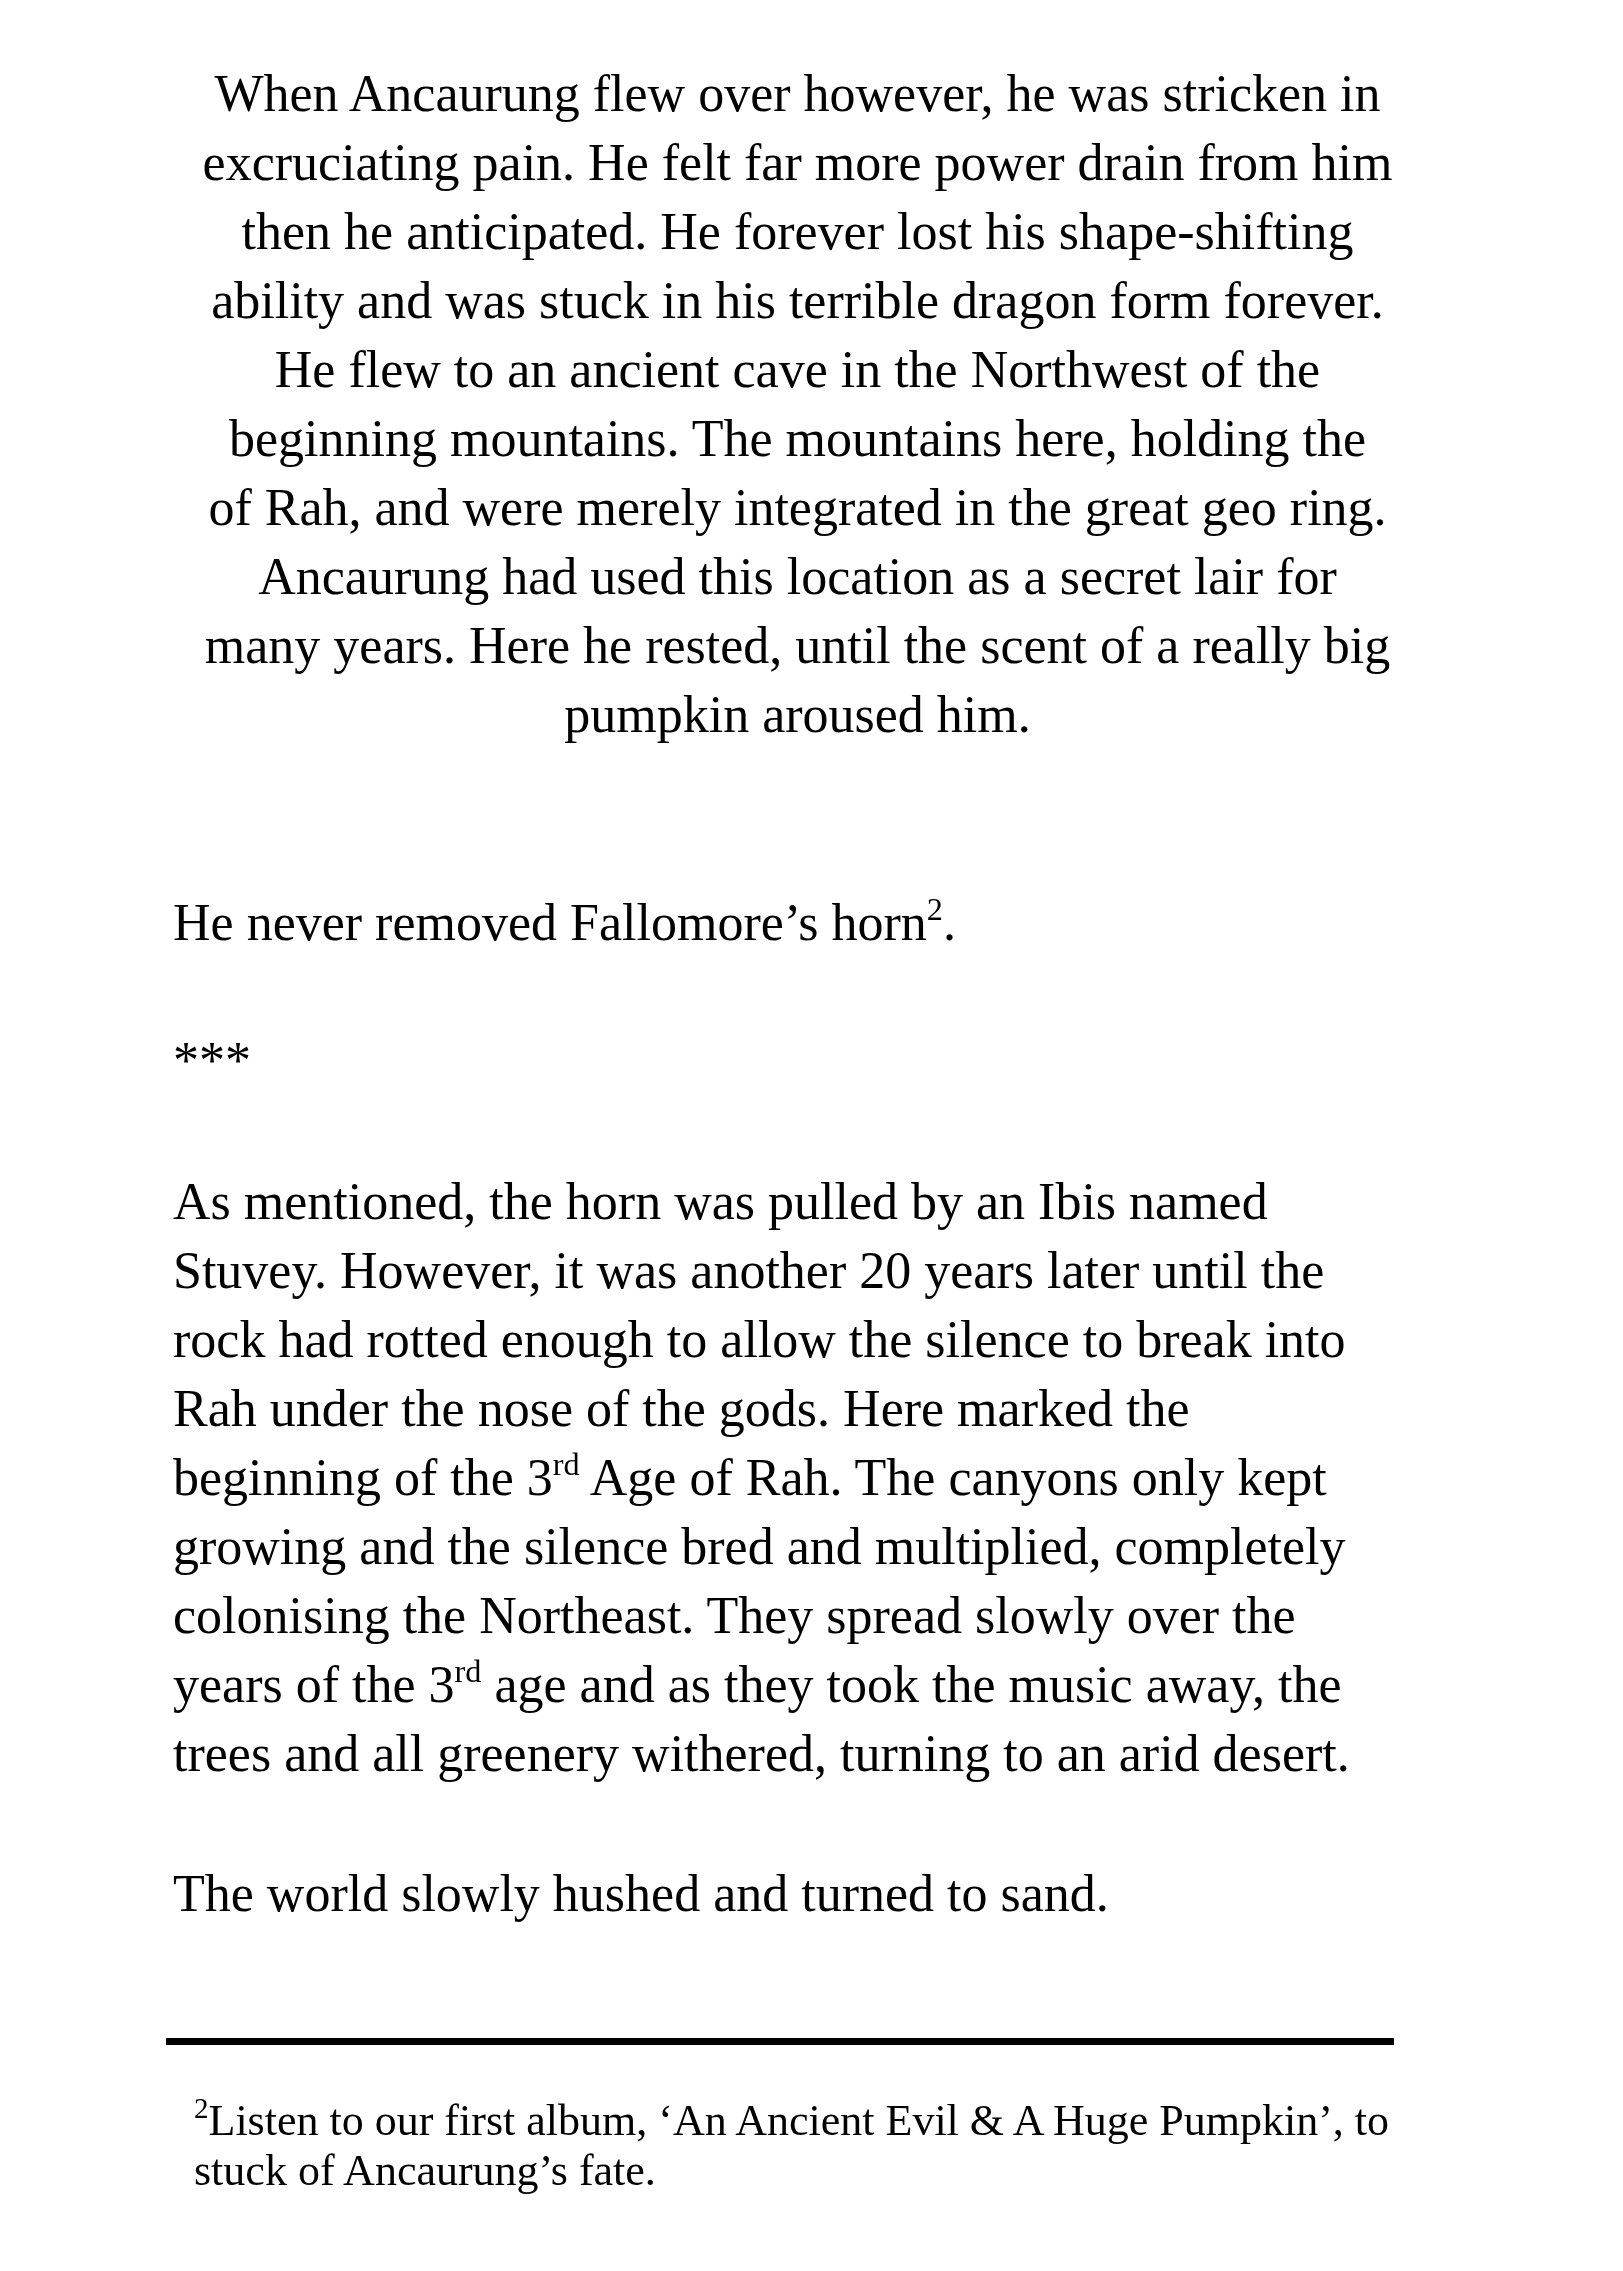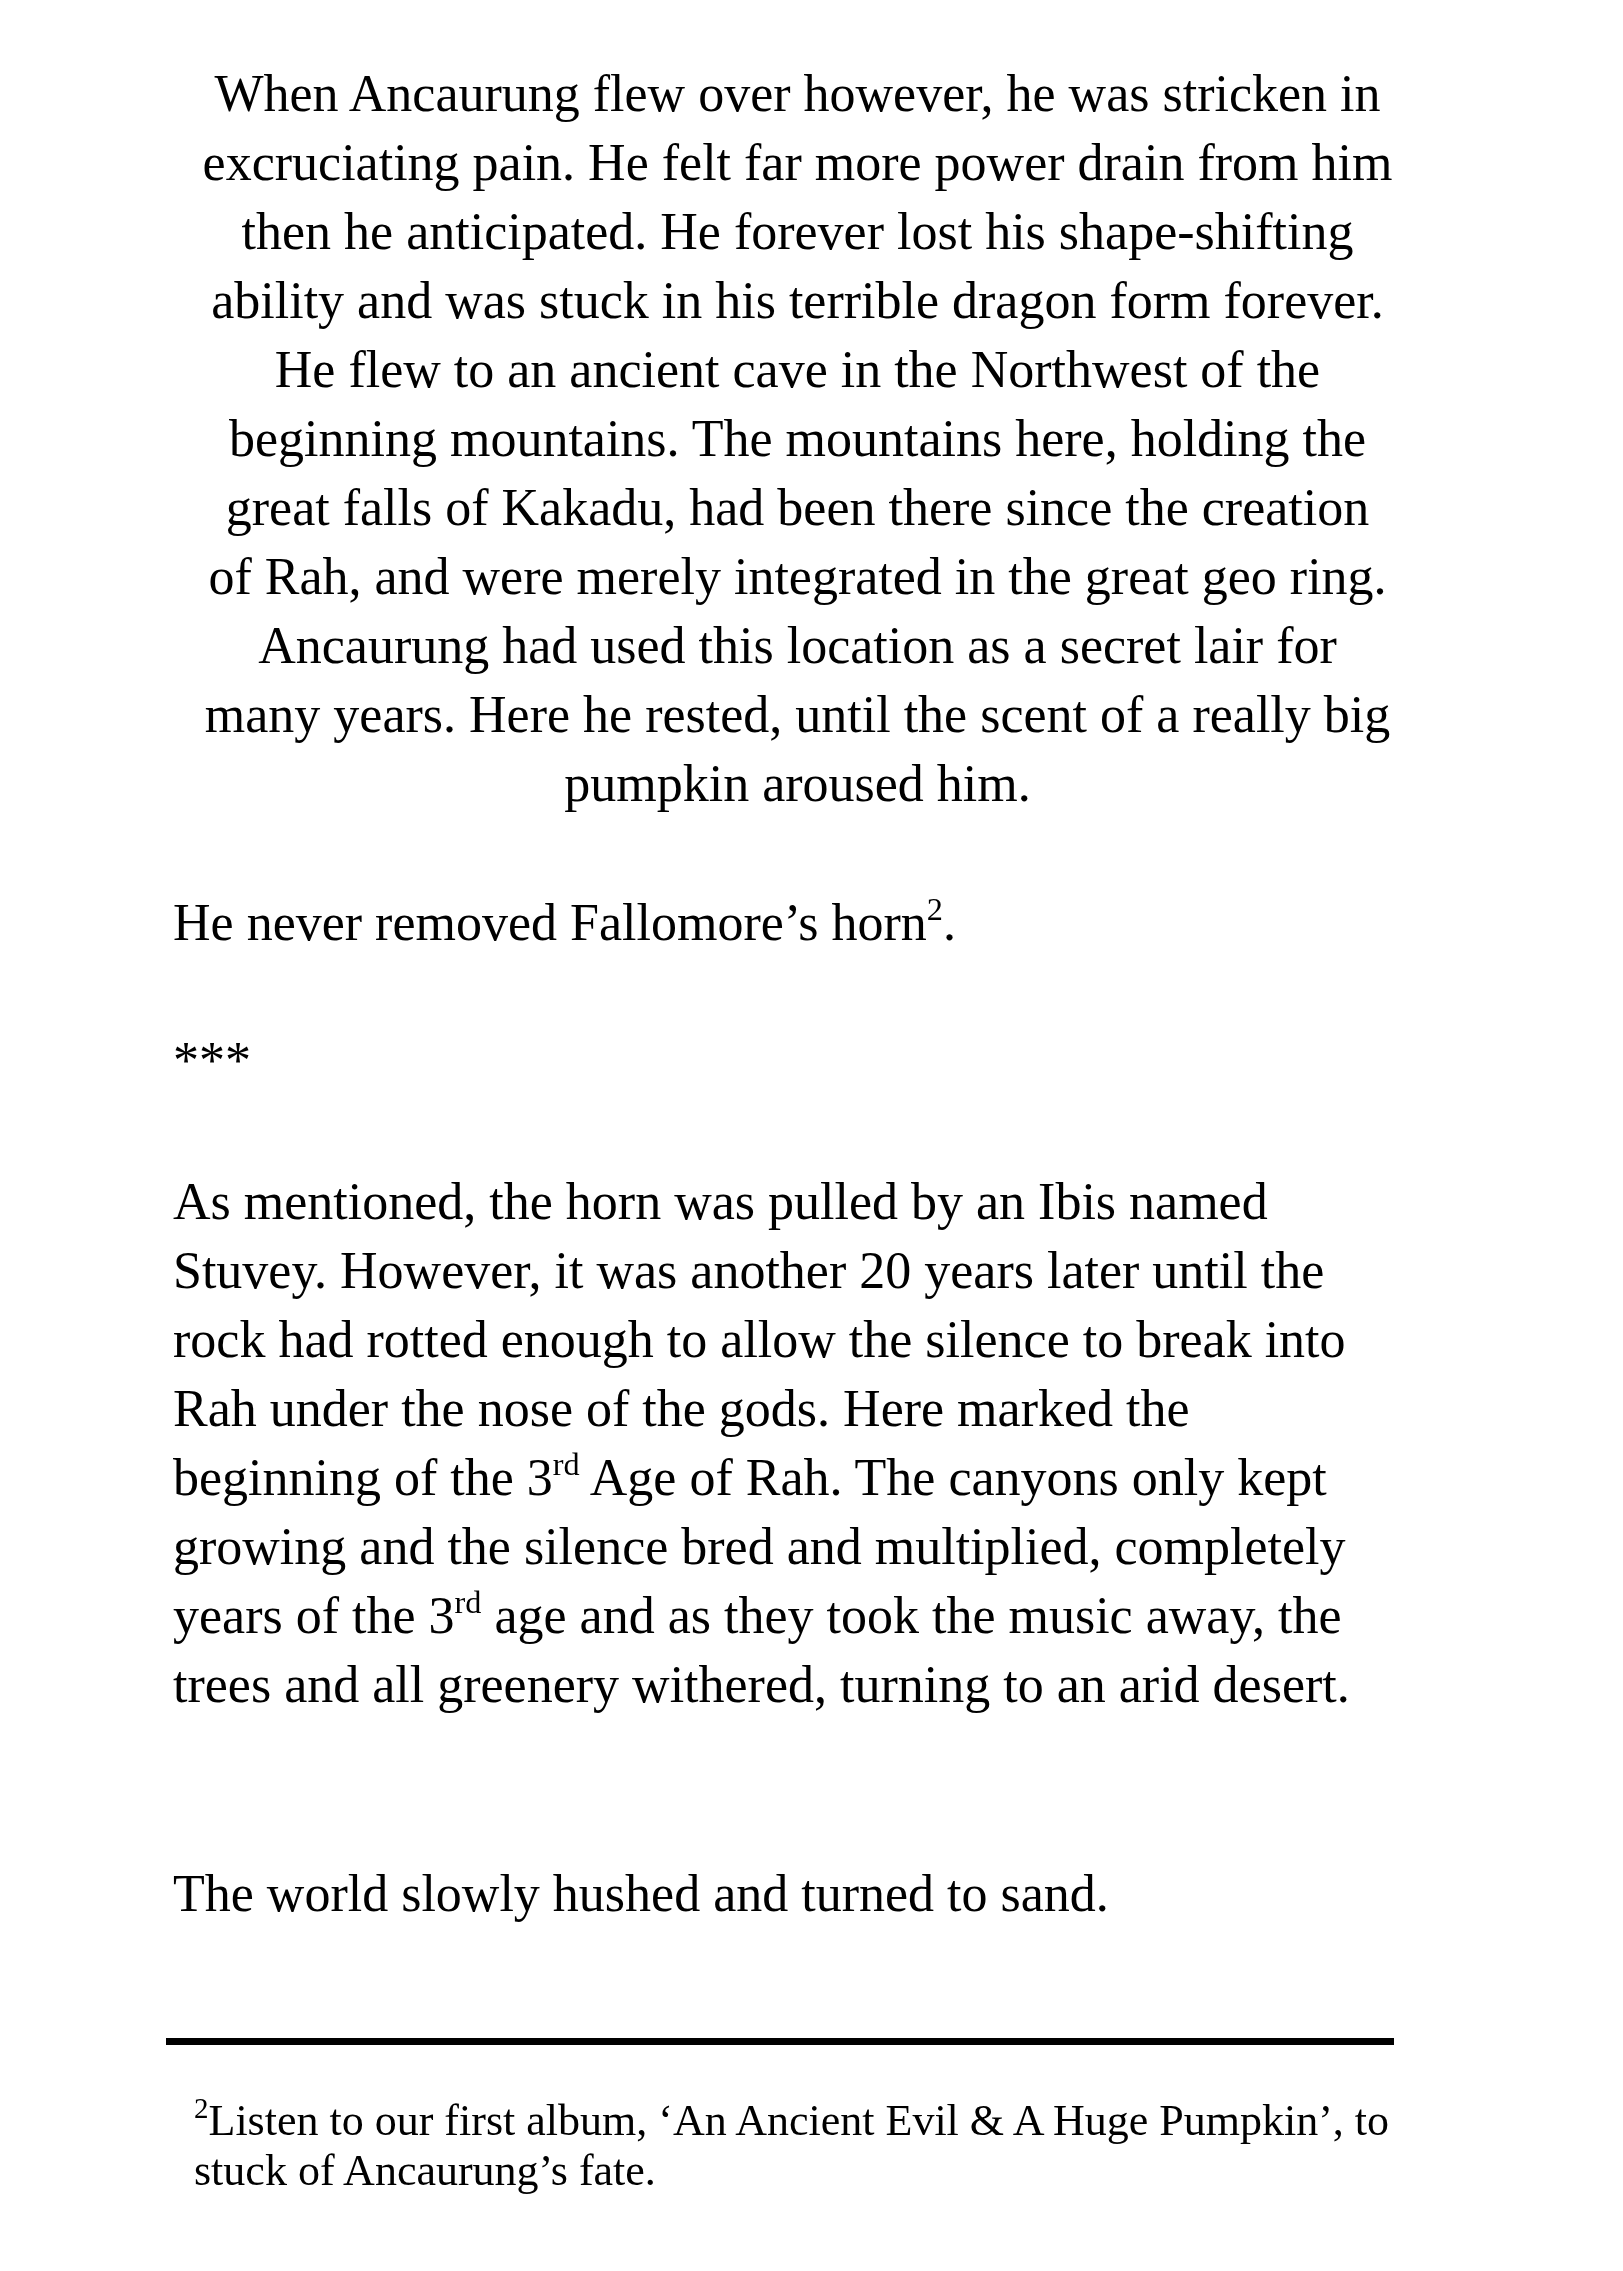--- a/index.html
+++ b/index.html
@@ -70,21 +70,20 @@
 
 <div class="page">
 
   <div class="body-block" style="top:59px;text-align:center;">
     <span class="line">When Ancaurung flew over however, he was stricken in</span>
     <span class="line">excruciating pain. He felt far more power drain from him</span>
     <span class="line">then he anticipated. He forever lost his shape-shifting</span>
     <span class="line">ability and was stuck in his terrible dragon form forever.</span>
     <span class="line">He flew to an ancient cave in the Northwest of the</span>
     <span class="line">beginning mountains. The mountains here, holding the</span>
-    <span class="line">great falls of Kakadu, had been there since the creation</span>
     <span class="line">of Rah, and were merely integrated in the great geo ring.</span>
     <span class="line">Ancaurung had used this location as a secret lair for</span>
     <span class="line">many years. Here he rested, until the scent of a really big</span>
     <span class="line">pumpkin aroused him.</span>
   </div>
 
   <div class="body-block" style="top:888px;">
     <span class="line"><span>He never removed Fallomore’s horn</span><sup>2</sup><span>.</span></span>
   </div>
 
@@ -92,20 +91,21 @@
     <span class="line">***</span>
   </div>
 
   <div class="body-block" style="top:1167px;">
     <span class="line">As mentioned, the horn was pulled by an Ibis named</span>
     <span class="line">Stuvey. However, it was another 20 years later until the</span>
     <span class="line">rock had rotted enough to allow the silence to break into</span>
     <span class="line">Rah under the nose of the gods. Here marked the</span>
     <span class="line"><span>beginning of the 3</span><sup>rd</sup><span> Age of Rah. The canyons only kept</span></span>
     <span class="line">growing and the silence bred and multiplied, completely</span>
+    <span class="line">colonising the Northeast. They spread slowly over the</span>
     <span class="line"><span>years of the 3</span><sup>rd</sup><span> age and as they took the music away, the</span></span>
     <span class="line">trees and all greenery withered, turning to an arid desert.</span>
   </div>
 
   <div class="body-block" style="top:1859px;">
     <span class="line">The world slowly hushed and turned to sand.</span>
   </div>
 
   <div class="footnote-rule"></div>
 

